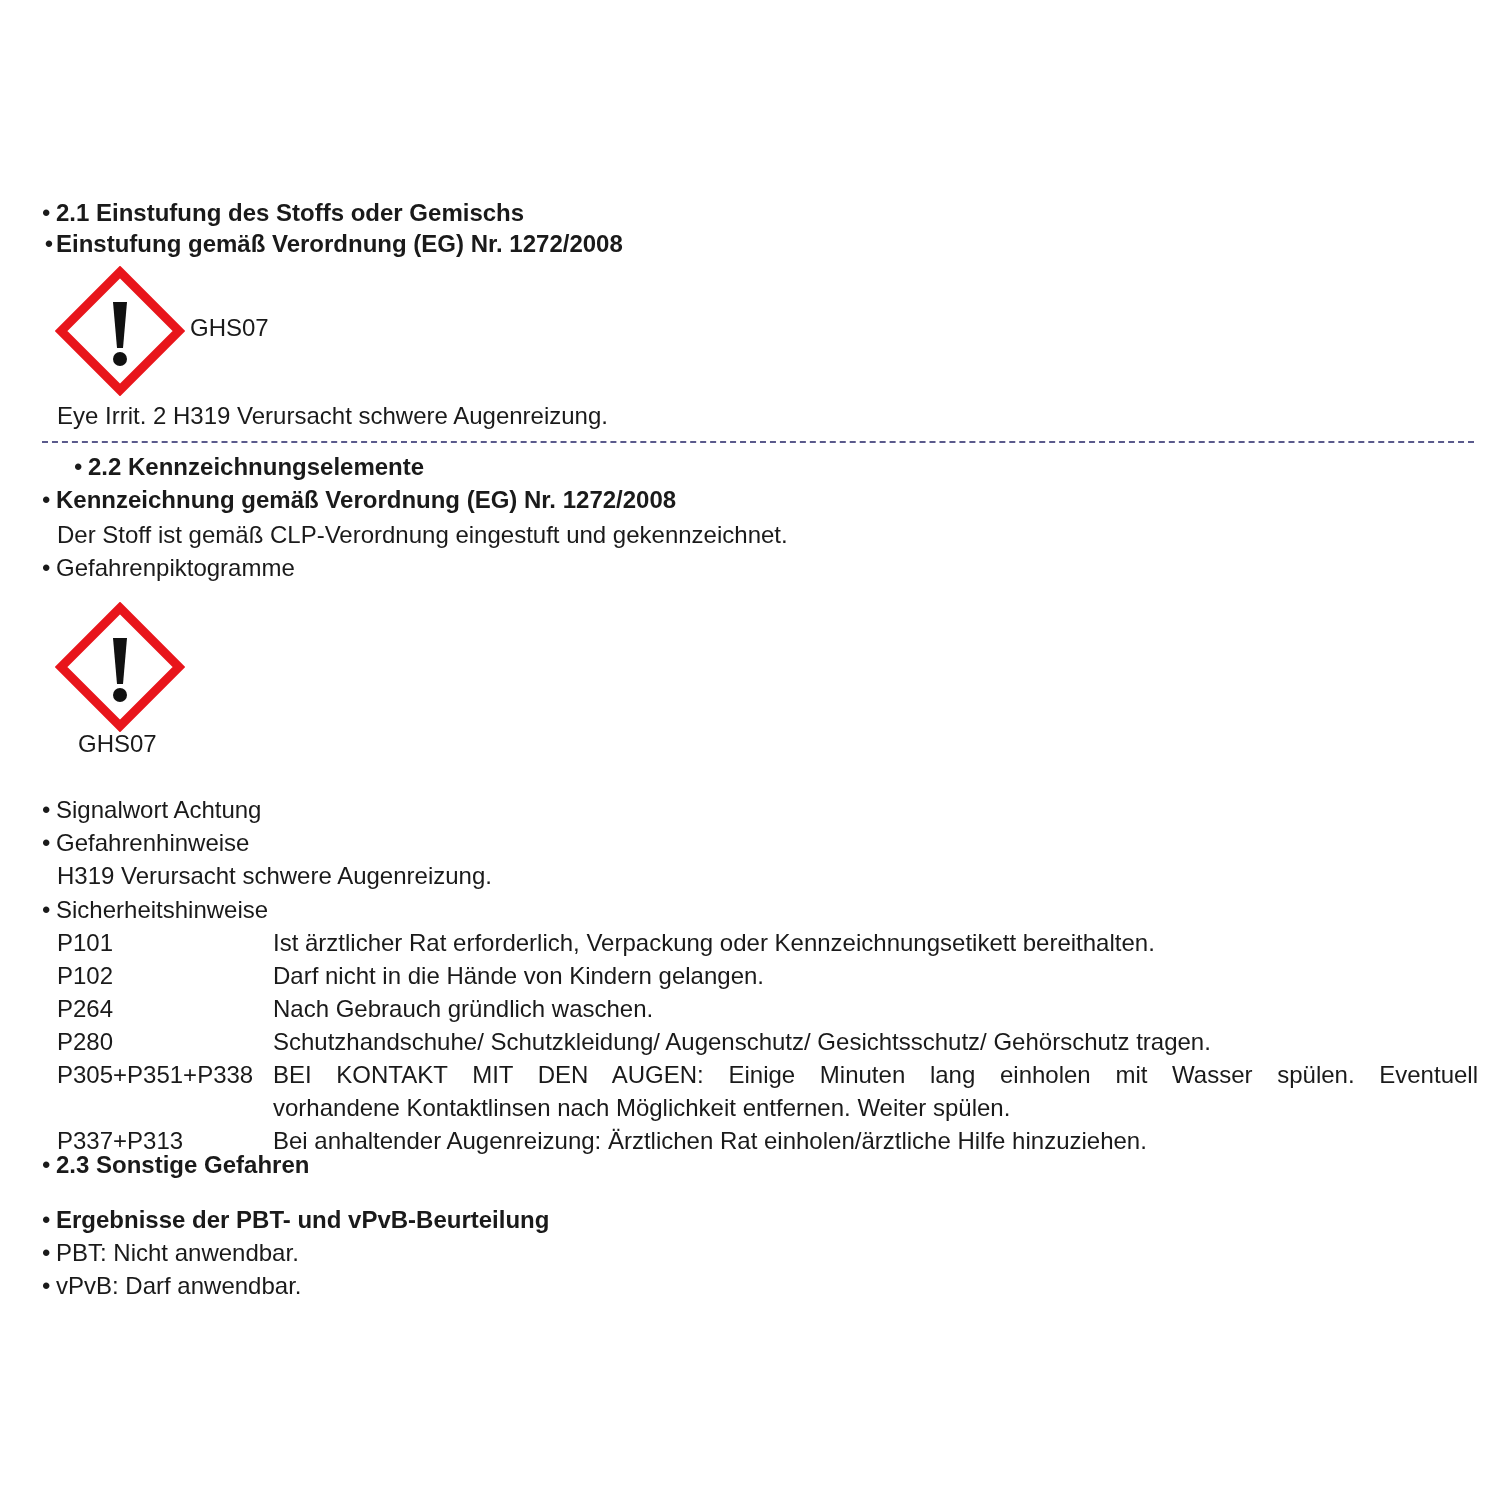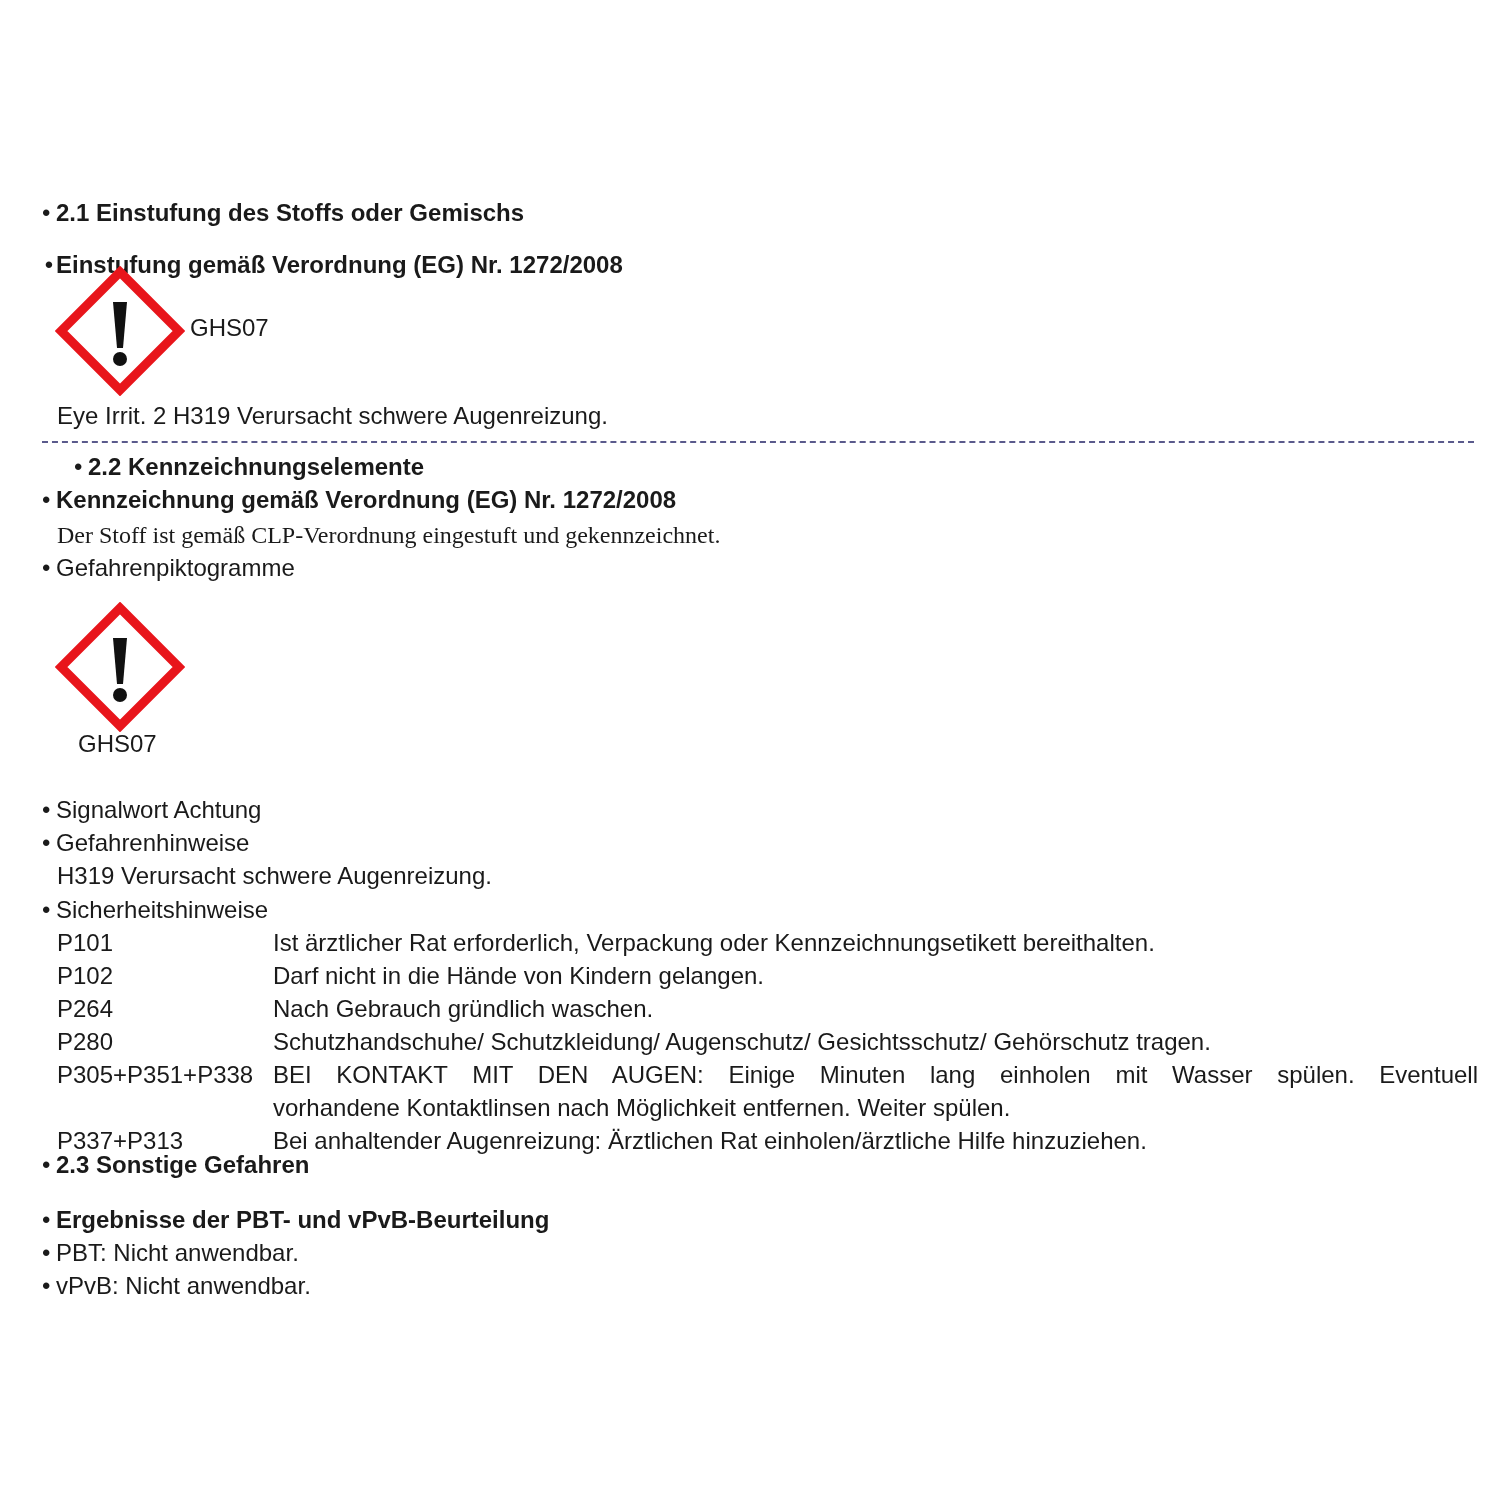--- a/index.html
+++ b/index.html
@@ -14,42 +14,42 @@
   .pcode { position:absolute; left:57px; font-size:24px; line-height:30px; white-space:nowrap; }
   .ptext { position:absolute; left:273px; font-size:24px; line-height:30px; white-space:nowrap; }
   .justify { text-align:justify; text-align-last:justify; width:1205px; white-space:normal; word-spacing:2px; }
 </style>
 </head>
 <body>
 
 <div class="line bold" style="top:198px;">
   <span class="bullet">•</span><span>2.1 Einstufung des Stoffs oder Gemischs</span>
 </div>
-<div class="line bold" style="top:250px;text-align:center;">
+<div class="line bold" style="top:229px;text-align:center;">
   <span class="bullet">•</span><span>Einstufung gemäß Verordnung (EG) Nr. 1272/2008</span>
 </div>
 
 <svg class="pict" style="left:55px; top:266px;" viewBox="0 0 130 130">
   <polygon points="65,6 124,65 65,124 6,65" fill="#fff" stroke="#e8151b" stroke-width="9" stroke-linejoin="miter"></polygon>
   <path d="M58,36 L72,36 L68,82 L62,82 Z" fill="#111"></path>
   <circle cx="65" cy="93" r="7" fill="#111"></circle>
 </svg>
 <div class="line" style="left:190px; top:313px;">GHS07</div>
 
 <div class="line indent" style="top:401px;">Eye Irrit. 2 H319 Verursacht schwere Augenreizung.</div>
 
 <div class="divider"></div>
 
 <div class="line bold" style="top:452px;margin-left:32px;">
   <span class="bullet">•</span><span>2.2 Kennzeichnungselemente</span>
 </div>
 <div class="line bold" style="top:485px;">
   <span class="bullet">•</span><span>Kennzeichnung gemäß Verordnung (EG) Nr. 1272/2008</span>
 </div>
-<div class="line indent" style="top:520px;font-family:Liberation Serif, serif;">Der Stoff ist gemäß CLP-Verordnung eingestuft und gekennzeichnet.</div>
+<div class="line indent" style="top:520px;">Der Stoff ist gemäß CLP-Verordnung eingestuft und gekennzeichnet.</div>
 <div class="line" style="top:553px;">
   <span class="bullet">•</span><span>Gefahrenpiktogramme</span>
 </div>
 
 <svg class="pict" style="left:55px; top:602px;" viewBox="0 0 130 130">
   <polygon points="65,6 124,65 65,124 6,65" fill="#fff" stroke="#e8151b" stroke-width="9" stroke-linejoin="miter"></polygon>
   <path d="M58,36 L72,36 L68,82 L62,82 Z" fill="#111"></path>
   <circle cx="65" cy="93" r="7" fill="#111"></circle>
 </svg>
 <div class="line" style="left:78px; top:729px;">GHS07</div>
@@ -89,14 +89,14 @@
 <div class="line bold" style="top:1150px;">
   <span class="bullet">•</span><span>2.3 Sonstige Gefahren</span>
 </div>
 <div class="line bold" style="top:1205px;">
   <span class="bullet">•</span><span>Ergebnisse der PBT- und vPvB-Beurteilung</span>
 </div>
 <div class="line" style="top:1238px;">
   <span class="bullet">•</span><span>PBT: Nicht anwendbar.</span>
 </div>
 <div class="line" style="top:1271px;">
-  <span class="bullet">•</span><span>vPvB: Nicht anwendbar.</span>
+  <span class="bullet">•</span><span>vPvB: Darf anwendbar.</span>
 </div>
 
 </body></html>

